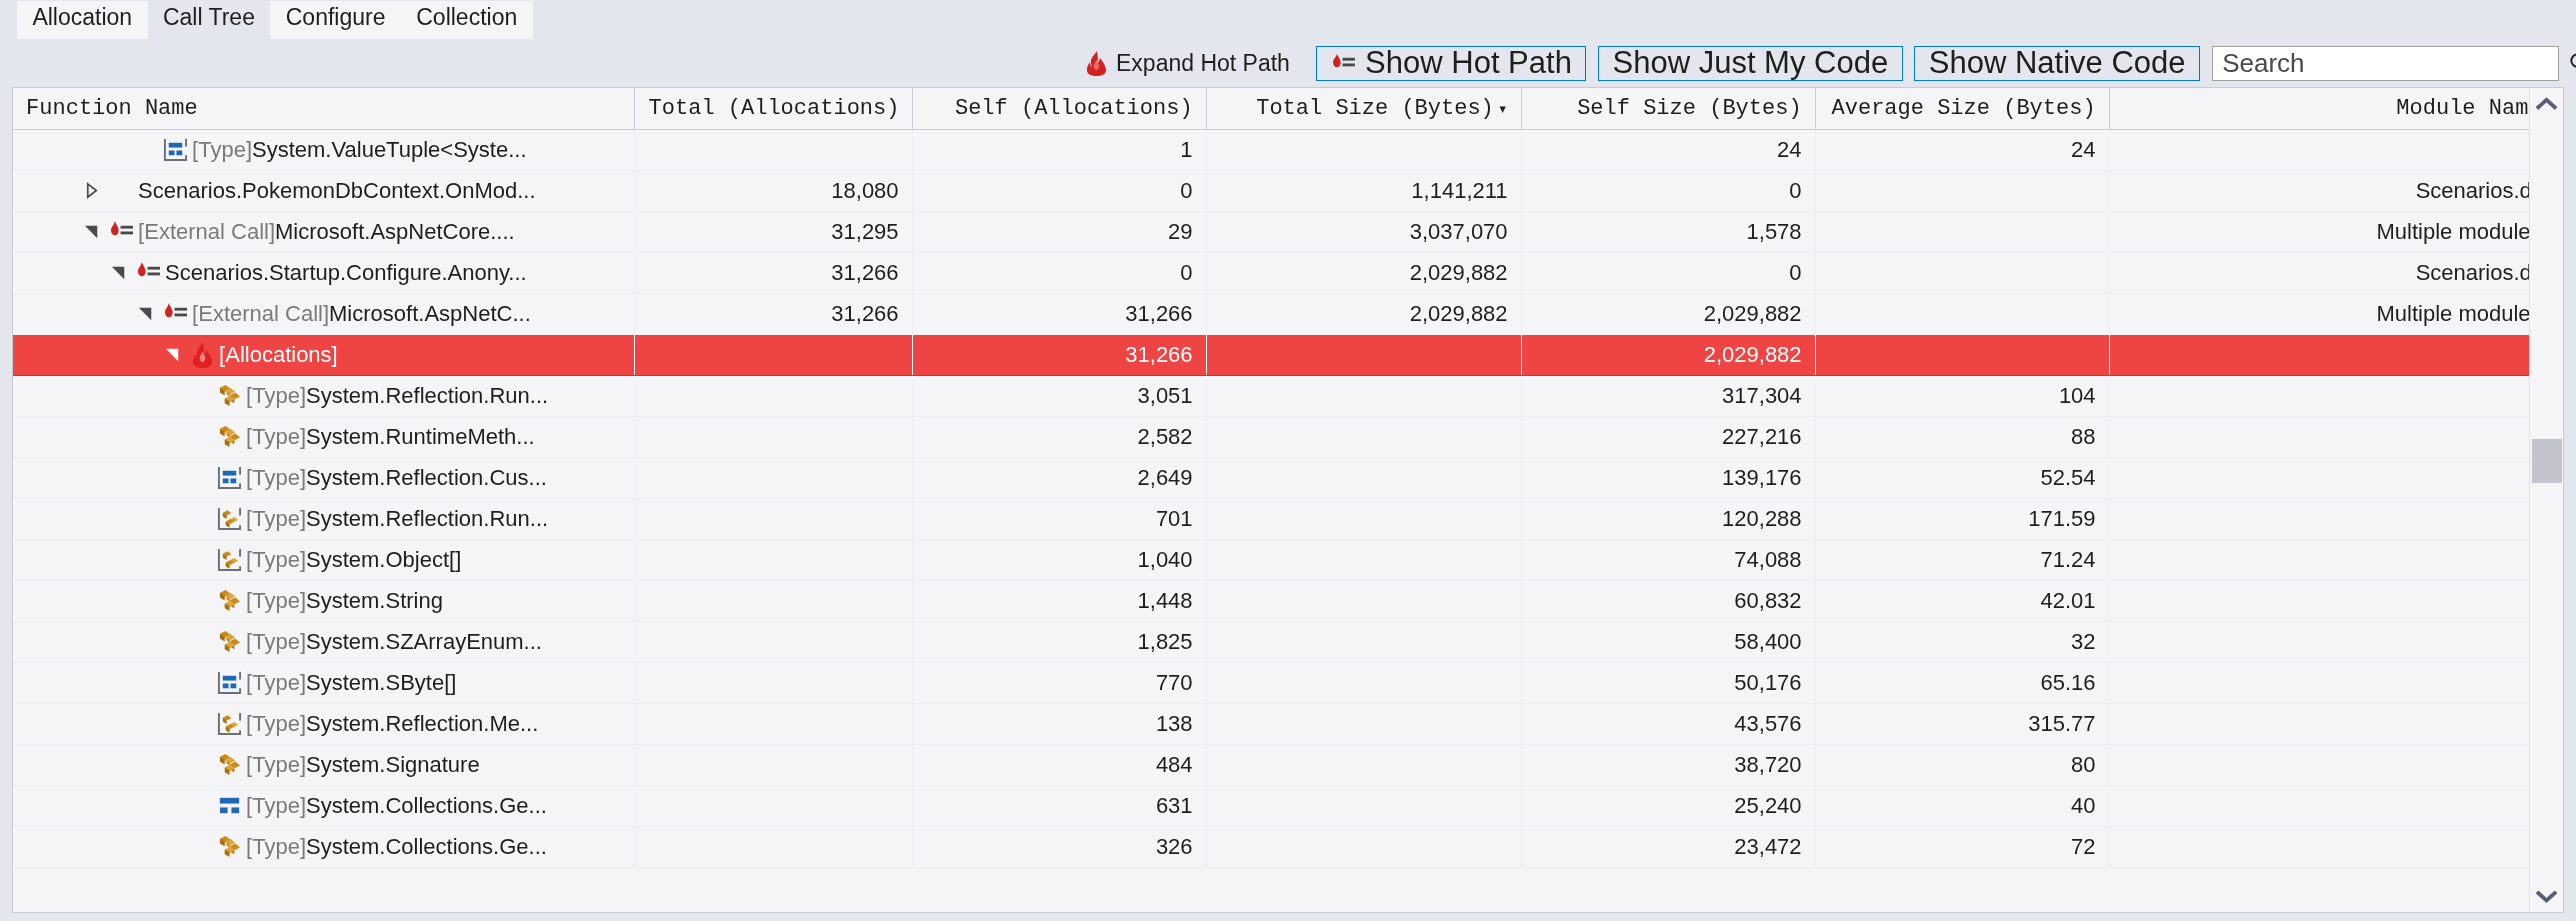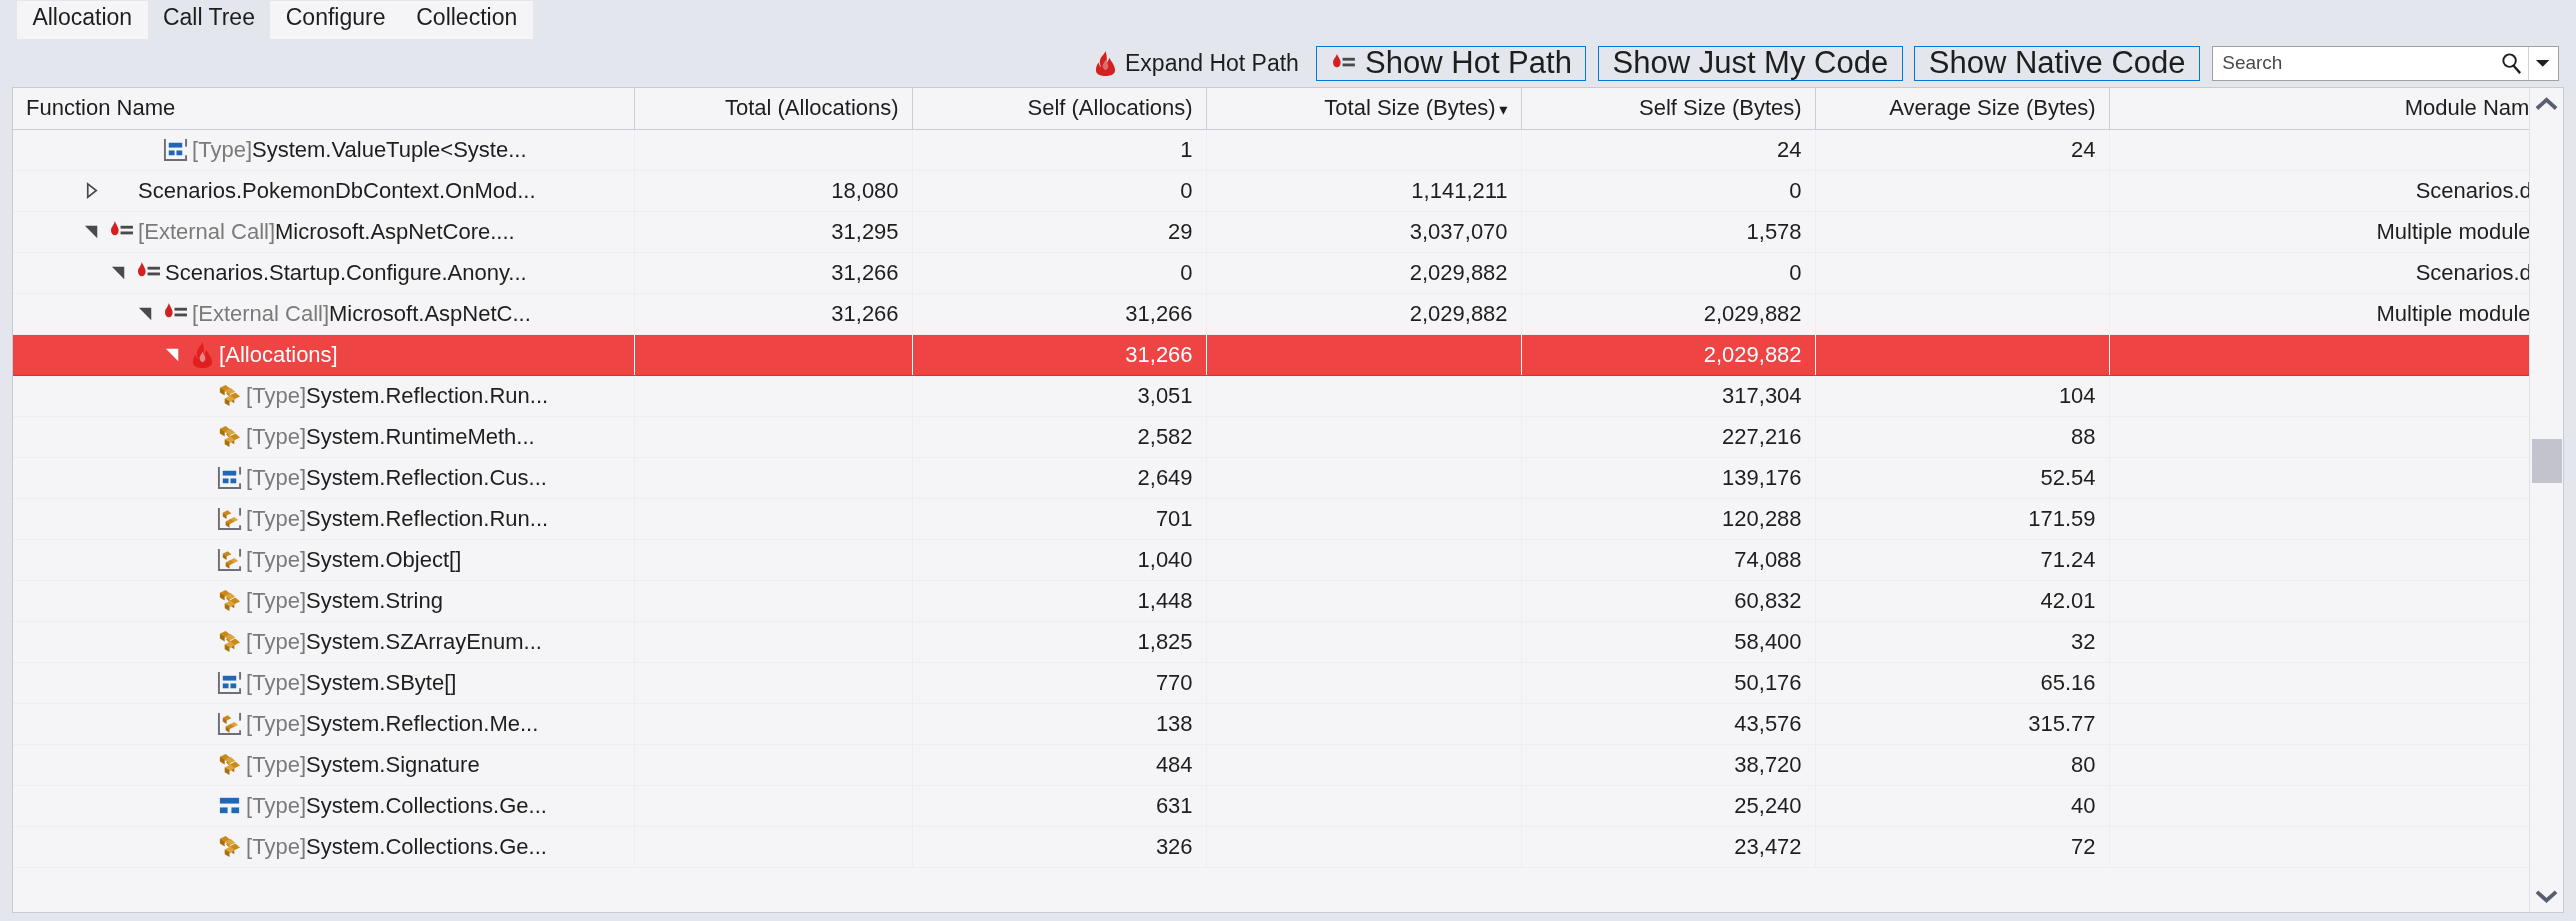--- a/index.html
+++ b/index.html
@@ -39,38 +39,38 @@
   
   .toolbar{
     flex:0 0 48px;height:48px;
     background:#e4e6ed;
     display:flex;align-items:center;justify-content:flex-end;
     padding:0 17.4px 0 0;box-sizing:border-box;
   }
   .tb-link{
     display:flex;align-items:center;gap:8.7px;
     font-size:23px;color:#1e1e1e;
-    margin-right:17px;cursor:default;white-space:nowrap;
+    margin-right:26px;cursor:default;white-space:nowrap;
   }
   .tb-btn{
     display:flex;align-items:center;gap:7.7px;
     font-size:31px;color:#1e1e1e;
     height:35px;padding:0 13.5px;
     border:1px solid #0078d7;background:#e4e6ed;
     margin-right:11.6px;box-sizing:border-box;
     cursor:default;white-space:nowrap;
   }
   .searchwrap{
     display:flex;align-items:center;
     height:35px;border:1px solid #a0a0a0;background:#ffffff;
     box-sizing:border-box;width:347px;
   }
   .searchwrap input{
     border:0;outline:0;flex:1;height:100%;
-    font-size:19px;color:#1e1e1e;padding:0 9.6px;
+    font-size:26px;color:#1e1e1e;padding:0 9.6px;
     font-family:inherit;background:transparent;
   }
   .searchwrap input::placeholder{color:#4a4a4a;opacity:1;}
   .search-ic{width:33px;display:flex;align-items:center;justify-content:center;}
   .search-drop{
     width:29px;height:100%;display:flex;align-items:center;justify-content:center;
     border-left:1px solid #d0d0d0;background:#ffffff;
   }
 
   
@@ -87,20 +87,21 @@
   .gridcols{flex:1 1 auto;display:flex;flex-direction:column;overflow:hidden;}
 
   table.grid{border-collapse:collapse;width:100%;table-layout:fixed;}
   table.grid th{
     background:#f5f5f7;
     border-right:1px solid #ccccd9;
     border-bottom:1px solid #ccccd9;
     font-weight:normal;font-size:22px;color:#1e1e1e;
     height:41px;padding:0 13.5px;box-sizing:border-box;
     white-space:nowrap;
+    font-family:Liberation Mono, monospace;
   }
   th.c-fn{text-align:left;}
   th.num,th.mod{text-align:right;}
   th.tail{border-right:0;}
   .sortmark{font-size:16.4px;margin-left:3.9px;}
 
   table.grid td{
     height:41px;padding:0 13.5px;box-sizing:border-box;
     border-right:1px solid #ededf2;
     border-bottom:1px solid #ededf2;

